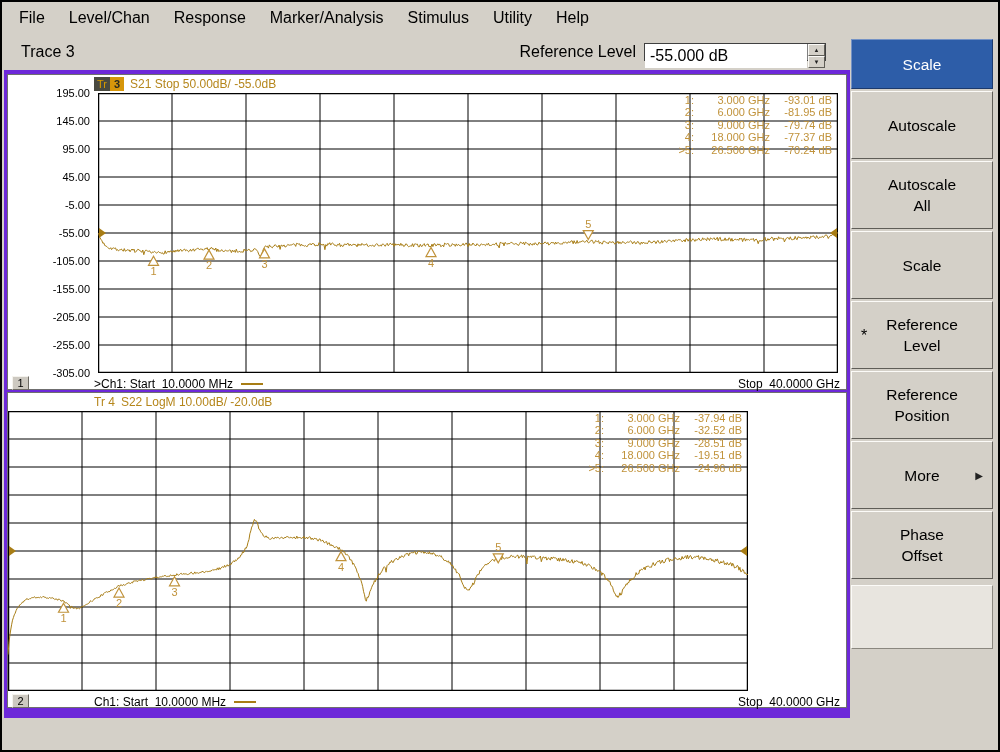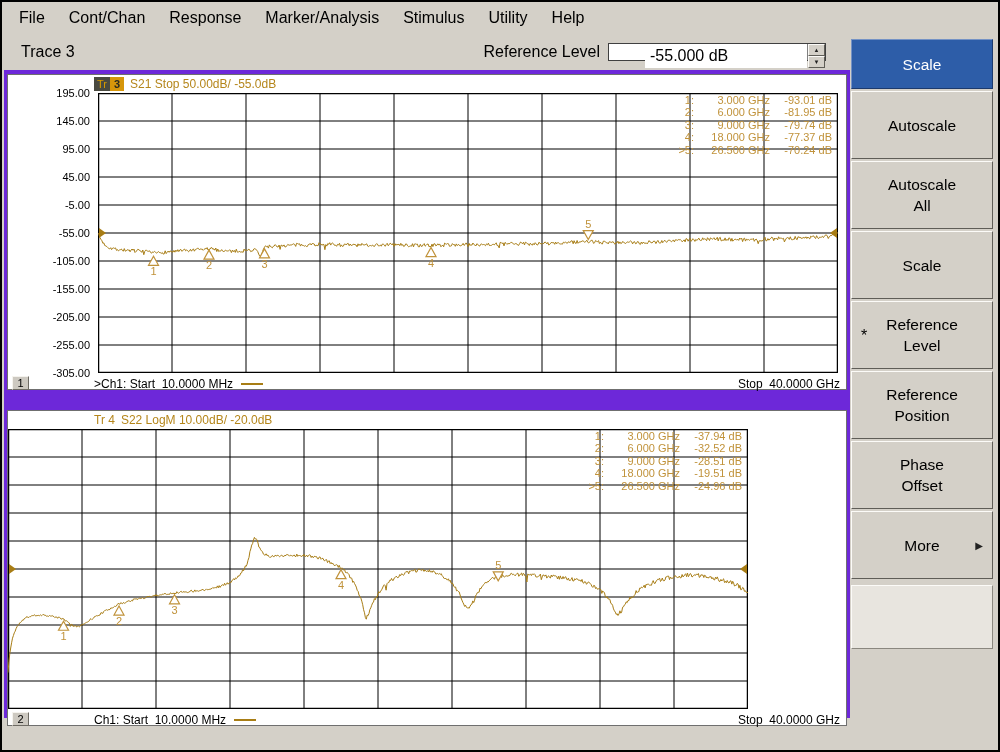--- a/index.html
+++ b/index.html
@@ -8,32 +8,32 @@
 
   
   .menubar{position:absolute;top:0;left:0;right:0;height:32px;display:flex;align-items:center;
            padding-left:17px;gap:24px;font-size:16px;}
   .menu-item{white-space:nowrap;}
 
   
   .toolbar{position:absolute;top:32px;left:0;width:846px;height:36px;display:flex;align-items:center;font-size:16px;}
   .trace-entry{margin-left:19px;}
   .ref-label{margin-left:auto;margin-right:8px;}
-  .ref-wrap{display:flex;margin-right:22px;border:1px solid #404040;background:#fff;height:18px;box-sizing:border-box;padding-left:36px;}
+  .ref-wrap{display:flex;margin-right:22px;border:1px solid #404040;background:#fff;height:18px;box-sizing:border-box;}
   .ref-field{width:152px;height:24px;border:none;outline:none;font-family:"Liberation Sans",sans-serif;
              font-size:16px;padding:0 5px;background:#fff;}
   .spinner{width:17px;display:flex;flex-direction:column;border-left:1px solid #808080;}
   .spin-btn{flex:1;background:#d4d0c8;border:1px solid;border-color:#fcfbf8 #5f5d57 #5f5d57 #fcfbf8;
             font-size:6px;line-height:10px;text-align:center;color:#222;cursor:default;}
 
   
   .graph-region{position:absolute;top:68px;left:2px;width:846px;height:648px;background:#6d28d9;
                 padding:4px 3px;box-sizing:border-box;}
   .panel{height:316px;background:#fff;border:1px solid #6f6f6f;box-sizing:border-box;position:relative;}
-  .panel + .panel{margin-top:20px;}
+  .panel + .panel{margin-top:2px;}
   .panel-header{height:15px;margin-top:1px;padding-left:86px;font-size:12px;display:flex;align-items:center;white-space:pre;}
   .tr-dark{background:#4a4a40;color:#d79a00;padding:0 3px;font-size:11px;line-height:14px;}
   .tr-hl{background:#d6960a;color:#2b2b20;padding:0 4px;font-size:11px;line-height:14px;font-weight:bold;}
   .tr-plain{color:#b5861b;}
   .trace-title{color:#b5861b;margin-left:6px;}
   .panel-mid{display:flex;height:280px;margin-top:2px;}
   .ticks{width:90px;position:relative;font-size:11px;}
   .tick{position:absolute;right:8px;transform:translateY(-50%);white-space:nowrap;}
   .plotwrap{position:relative;width:740px;height:280px;}
   .plotwrap svg{display:block;}
@@ -72,21 +72,21 @@
   .st-cal{margin-left:13px;}
   .st-lcl{margin-left:auto;margin-right:18px;}
 </style>
 </head>
 <body>
 
 <div class="app">
 
   <div class="menubar">
     <span class="menu-item">File</span>
-    <span class="menu-item">Cont/Chan</span>
+    <span class="menu-item">Level/Chan</span>
     <span class="menu-item">Response</span>
     <span class="menu-item">Marker/Analysis</span>
     <span class="menu-item">Stimulus</span>
     <span class="menu-item">Utility</span>
     <span class="menu-item">Help</span>
   </div>
 
   <div class="toolbar">
     <span class="trace-entry">Trace 3</span>
     <span class="ref-label">Reference Level</span>
@@ -200,24 +200,24 @@
     <div class="sb sb-btn">
       <span class="btn-star">*</span>
       <span>Reference</span>
       <span>Level</span>
     </div>
     <div class="sb sb-btn">
       <span>Reference</span>
       <span>Position</span>
     </div>
     <div class="sb sb-btn">
+      <span>More</span>
+      <span class="btn-arrow">▶</span>
+    </div>
+    <div class="sb sb-btn">
       <span>Phase</span>
       <span>Offset</span>
     </div>
-    <div class="sb sb-btn">
-      <span>More</span>
-      <span class="btn-arrow">▶</span>
-    </div>
     <div class="sb sb-blank"></div>
   </div>
 
 
 </div>
 
 </body></html>

